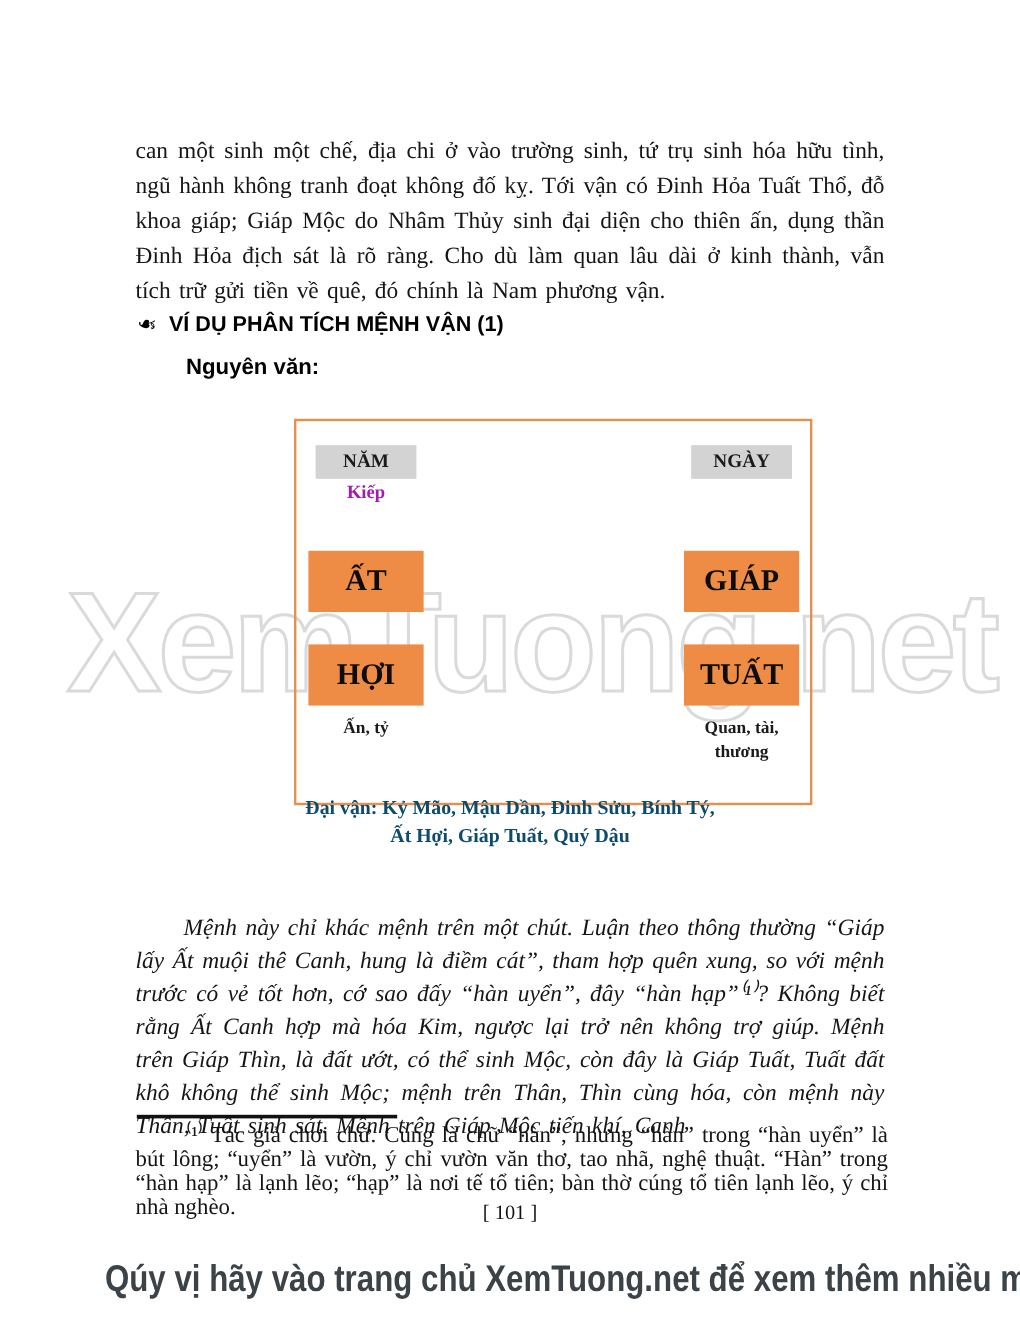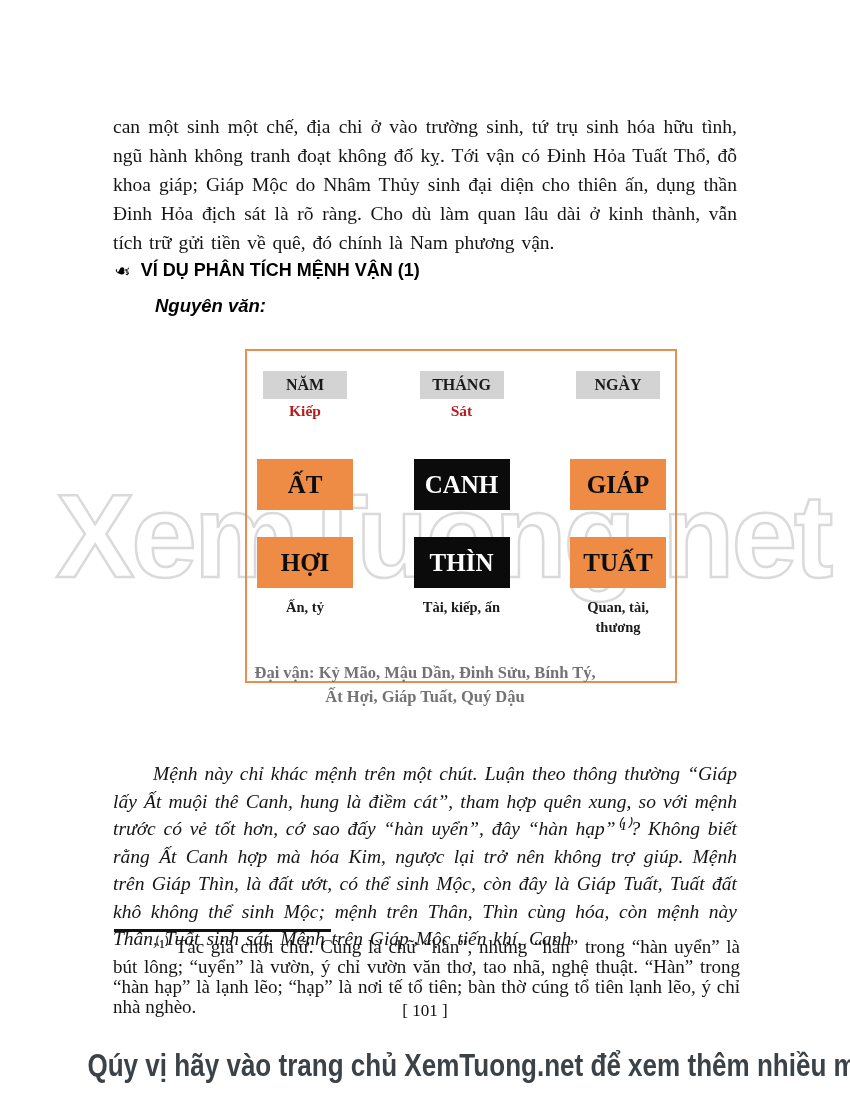--- a/index.html
+++ b/index.html
@@ -7,46 +7,46 @@
        font-family:"Liberation Serif",serif;color:#111;}
   .abs{position:absolute;}
 
   
   .para1{left:113px;top:112px;width:624px;font-size:19.5px;line-height:29px;
          text-align:justify;word-spacing:2px;color:#151515;}
   .heading{left:114px;top:260px;display:flex;align-items:center;gap:10px;}
   .heading .icon{font-size:20px;transform:scaleX(-1) rotate(-10deg);line-height:1;color:#000;}
   .heading .txt{font-family:"Liberation Sans",sans-serif;font-weight:bold;font-size:18px;color:#000;}
   .subheading{left:155px;top:295px;font-family:"Liberation Sans",sans-serif;
-              font-weight:bold;font-style:italic;font-size:18.5px;color:#000;}
+              font-weight:bold;font-size:18.5px;color:#000;}
 
   
   .watermark{left:443px;top:468px;transform:translateX(-50%);
              font-family:"Liberation Sans",sans-serif;font-weight:bold;font-size:118px;
              letter-spacing:-3px;color:#ffffff;-webkit-text-stroke:2.5px #dadada;
              white-space:nowrap;z-index:1;}
 
   
   .frame{left:245px;top:349px;width:403px;height:298px;border:2px solid #E78F4E;
-         z-index:2;display:flex;justify-content:space-between;padding:20px 12px 12px 13px;
+         z-index:2;display:flex;justify-content:space-between;padding:20px 12px 0 13px;
          box-sizing:content-box;background:transparent;}
   .pillar{width:90px;display:flex;flex-direction:column;align-items:center;}
   .hdr{width:84px;height:28px;background:#D3D3D3;display:flex;align-items:center;justify-content:center;
        font-weight:bold;font-size:16px;color:#1a1a1a;}
-  .god{height:22px;margin-top:3px;font-weight:bold;font-size:15.5px;color:#b91c1c;}
+  .god{height:22px;margin-top:3px;font-weight:bold;font-size:15.5px;color:#a21caf;}
   .stem,.branch{width:96px;height:51px;display:flex;align-items:center;justify-content:center;
        font-weight:bold;font-size:25px;}
   .stem{margin-top:35px;}
   .branch{margin-top:27px;}
   .cell-orange{background:#EE8C45;color:#0d0d0d;}
   .cell-black{background:#0b0b0b;color:#ffffff;}
   .blabel{margin-top:9px;font-weight:bold;font-size:14.5px;line-height:20px;text-align:center;color:#1a1a1a;}
 
   .caption{left:113px;top:661px;width:624px;text-align:center;font-weight:bold;
-           font-size:16.5px;line-height:24px;color:#737373;z-index:2;}
+           font-size:16.5px;line-height:24px;color:#0c4a6e;z-index:2;}
 
   .para2{left:113px;top:760px;width:624px;font-size:19.5px;line-height:27.5px;
          font-style:italic;text-align:justify;text-indent:40px;word-spacing:2px;color:#151515;}
 
   .footrule{left:114px;top:929px;width:217px;height:3px;background:#111;}
   .footnote{left:113px;top:937px;width:627px;font-size:19px;line-height:20px;
             text-align:justify;text-indent:42px;color:#151515;}
   .pagenum{left:113px;top:1001px;width:624px;text-align:center;font-size:17px;color:#111;}
 
   .banner{left:0;top:1048px;width:850px;text-align:center;}
@@ -71,27 +71,20 @@
 <div class="abs frame">
 
   <div class="pillar">
     <div class="hdr">NĂM</div>
     <div class="god">Kiếp</div>
     <div class="stem cell-orange">ẤT</div>
     <div class="branch cell-orange">HỢI</div>
     <div class="blabel">Ấn, tỷ</div>
   </div>
 
-  <div class="pillar">
-    <div class="hdr">THÁNG</div>
-    <div class="god">Sát</div>
-    <div class="stem cell-black">CANH</div>
-    <div class="branch cell-black">THÌN</div>
-    <div class="blabel">Tài, kiếp, ấn</div>
-  </div>
 
   <div class="pillar">
     <div class="hdr">NGÀY</div>
     <div class="god"></div>
     <div class="stem cell-orange">GIÁP</div>
     <div class="branch cell-orange">TUẤT</div>
     <div class="blabel">Quan, tài, thương</div>
   </div>
 
 

